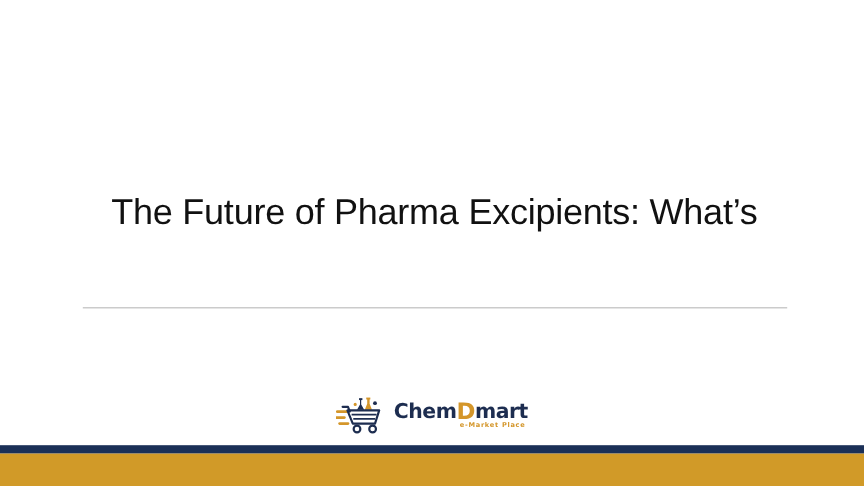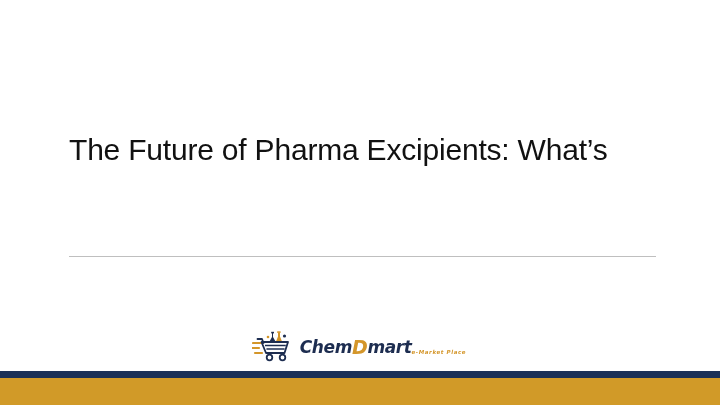--- a/index.html
+++ b/index.html
@@ -18,23 +18,23 @@
     width: 720px;
     height: 405px;
     background: #ffffff;
     box-sizing: border-box;
   }
 
   
   .title-block {
     position: absolute;
     left: 69px;
-    top: 128px;
+    top: 156px;
     width: 586px;
-    text-align: left;
+    text-align: center;
   }
   .title-line {
     font-family: "Liberation Sans", sans-serif;
     font-size: 30px;
     line-height: 44px;
     font-weight: 400;
     color: #111111;
     letter-spacing: -0.2px;
     white-space: nowrap;
   }
@@ -65,24 +65,23 @@
     gap: 4px;
   }
   .cart-icon {
     width: 44px;
     height: 32px;
     display: block;
     flex: 0 0 auto;
   }
   .logo-text {
     display: flex;
-    flex-direction: row;
+    flex-direction: column;
     align-items: center;
     line-height: 1;
-    font-style: italic;
   }
   .logo-word {
     font-family: "DejaVu Sans", sans-serif;
     font-size: 17px;
     font-weight: bold;
     color: #1d2d50;
     letter-spacing: -0.4px;
     white-space: nowrap;
     display: flex;
     align-items: baseline;

